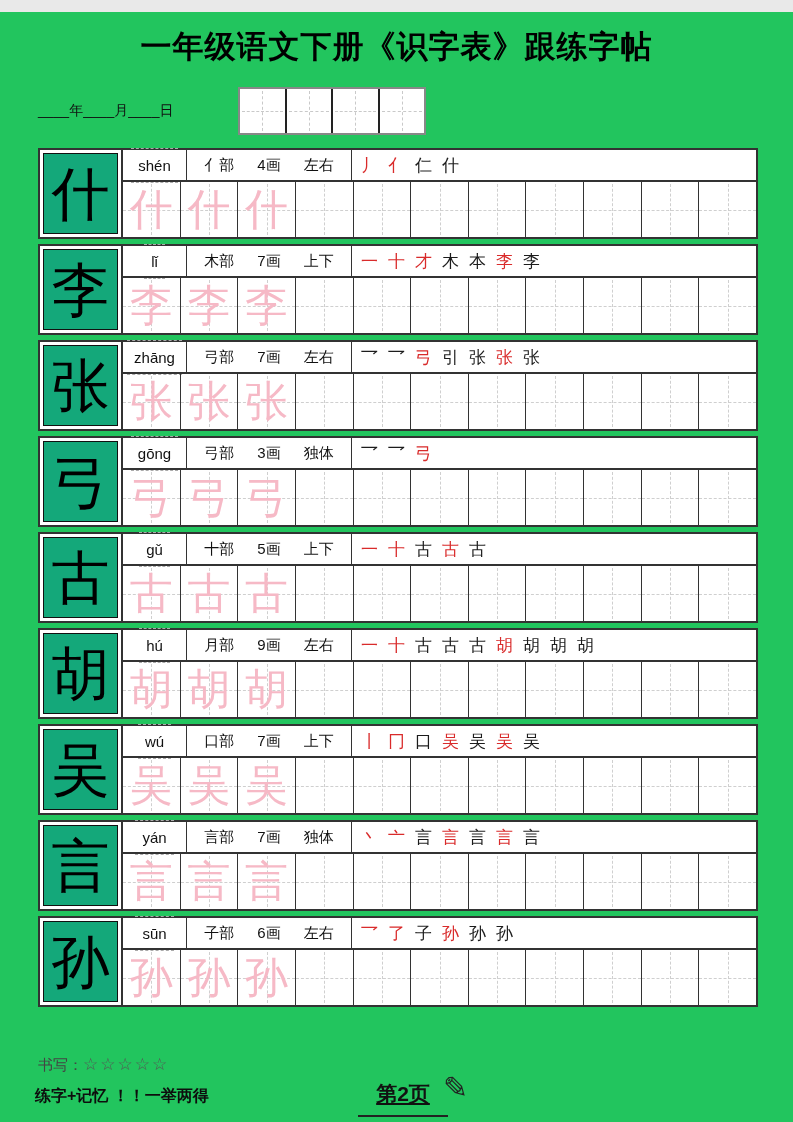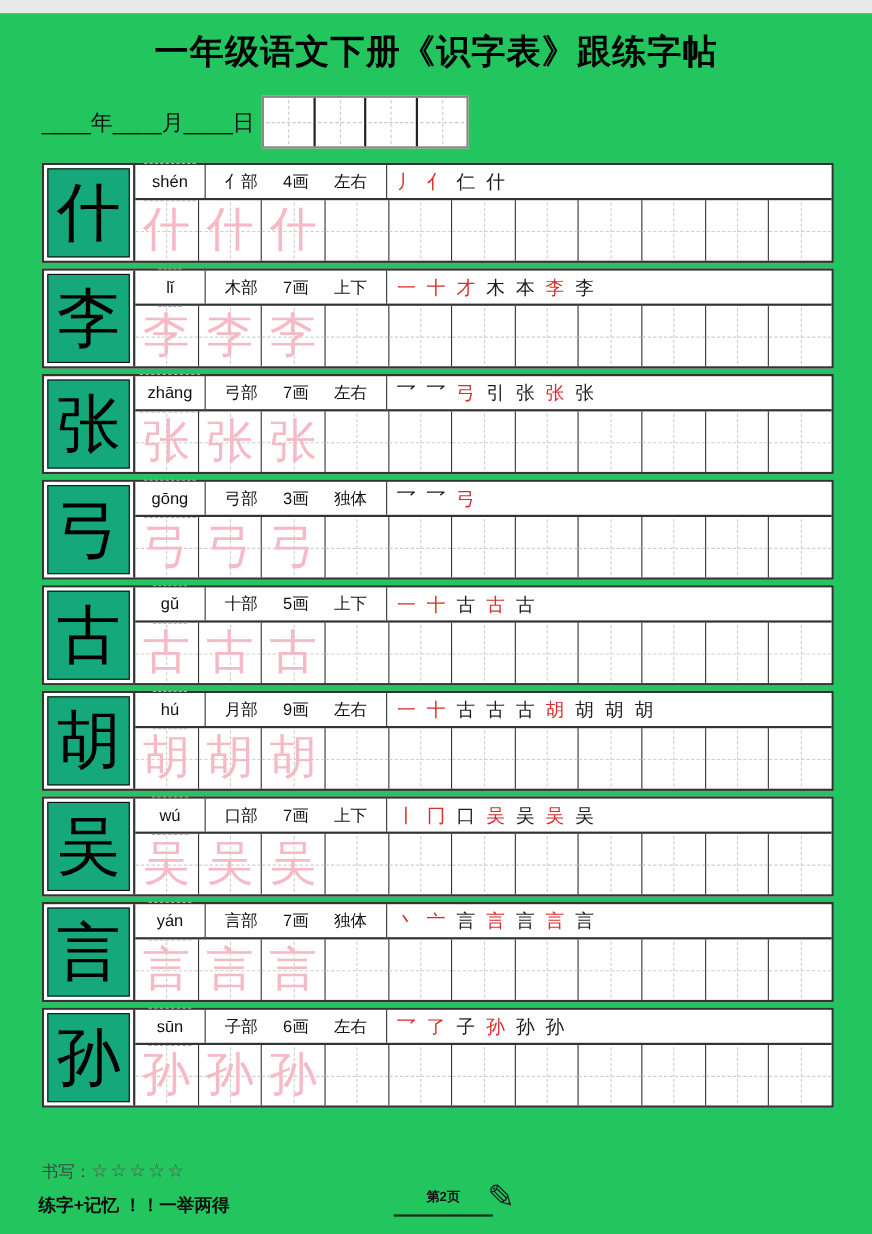--- a/index.html
+++ b/index.html
@@ -4,21 +4,21 @@
 <style>
   * { margin:0; padding:0; box-sizing:border-box; }
   body { background:#e9e9e9; font-family:"Liberation Sans", sans-serif; }
   .page { position:relative; width:793px; height:1122px; background:#22c55e; margin:12px auto; overflow:hidden; }
 
   .title { position:absolute; top:14px; left:0; width:100%; text-align:center;
            font-size:31px; font-weight:bold; color:#000; letter-spacing:1px; }
 
   .header { position:absolute; top:74px; left:38px; width:720px; height:50px;
             display:flex; align-items:center; }
-  .hdr-date { font-size:20px; color:#111; width:200px; }
+  .hdr-date { font-size:14px; color:#111; width:200px; }
   .hdr-class { font-size:16px; color:#111; flex:1; text-align:center; white-space:nowrap; }
   .name-grid { width:188px; height:48px; border:2px solid #888; display:flex; background:#fff; }
   .name-cell { flex:1; position:relative; border-left:2px solid #222; }
   .name-cell:first-child { border-left:none; }
   .name-cell::before { content:""; position:absolute; left:50%; top:2px; bottom:2px; border-left:1px dashed #c9c9c9; }
   .name-cell::after  { content:""; position:absolute; top:50%; left:2px; right:2px; border-top:1px dashed #c9c9c9; }
 
   .rows { position:absolute; top:136px; left:38px; width:720px;
           display:flex; flex-direction:column; gap:5px; }
   .crow { height:91px; border:2px solid #333; display:flex; background:#fff; }
@@ -44,21 +44,21 @@
   .cell::before { content:""; position:absolute; left:50%; top:2px; bottom:2px; border-left:1px dashed #cfcfcf; }
   .cell::after  { content:""; position:absolute; top:50%; left:0; right:0; border-top:1px dashed #cfcfcf; }
   .traced { position:absolute; inset:0; display:flex; align-items:center; justify-content:center;
             font-size:43px; line-height:1; color:var(--pink,#f6b9c6); z-index:1; }
 
   .footer { position:absolute; left:0; top:1036px; width:793px; height:80px;padding-left:48px; }
   .rating { position:absolute; left:38px; top:6px; font-size:15px; color:#444; }
   .rating .stars { font-size:17px; letter-spacing:2px; color:#555; }
   .slogan { position:absolute; left:35px; top:38px; font-size:16px; font-weight:bold; color:#0d0d0d; }
   .pageno { position:absolute; left:358px; top:32px; width:90px; text-align:center;
-            font-size:12px; font-weight:bold; color:#111; border-bottom:2px solid #222; padding-bottom:7px; }
+            font-size:21px; font-weight:bold; color:#111; border-bottom:2px solid #222; padding-bottom:7px;text-decoration:underline; }
   .pen { position:absolute; left:443px; top:22px; font-size:30px; color:#222; }
   .quote { position:absolute; left:515px; top:14px; font-size:15px; line-height:2.0; color:#222;
            font-family:"Liberation Serif", serif; }
 </style>
 </head>
 <body>
 
 <div class="page">
 
   <div class="title">一年级语文下册《识字表》跟练字帖</div>

